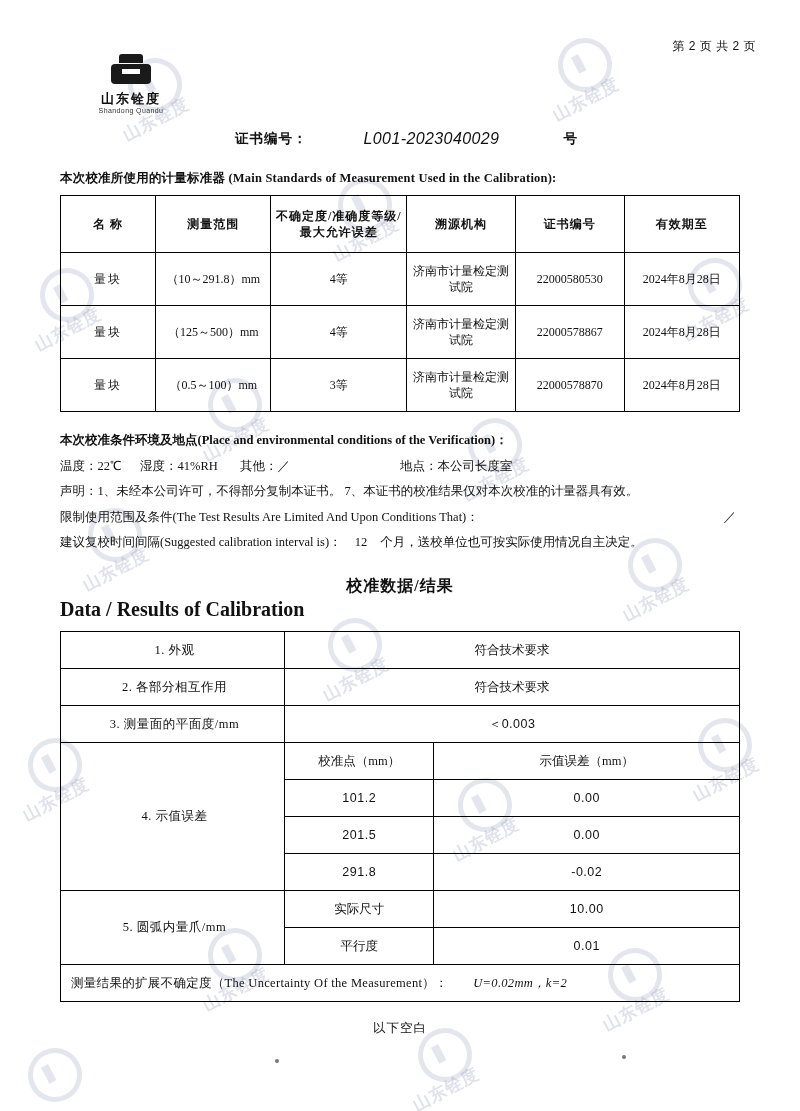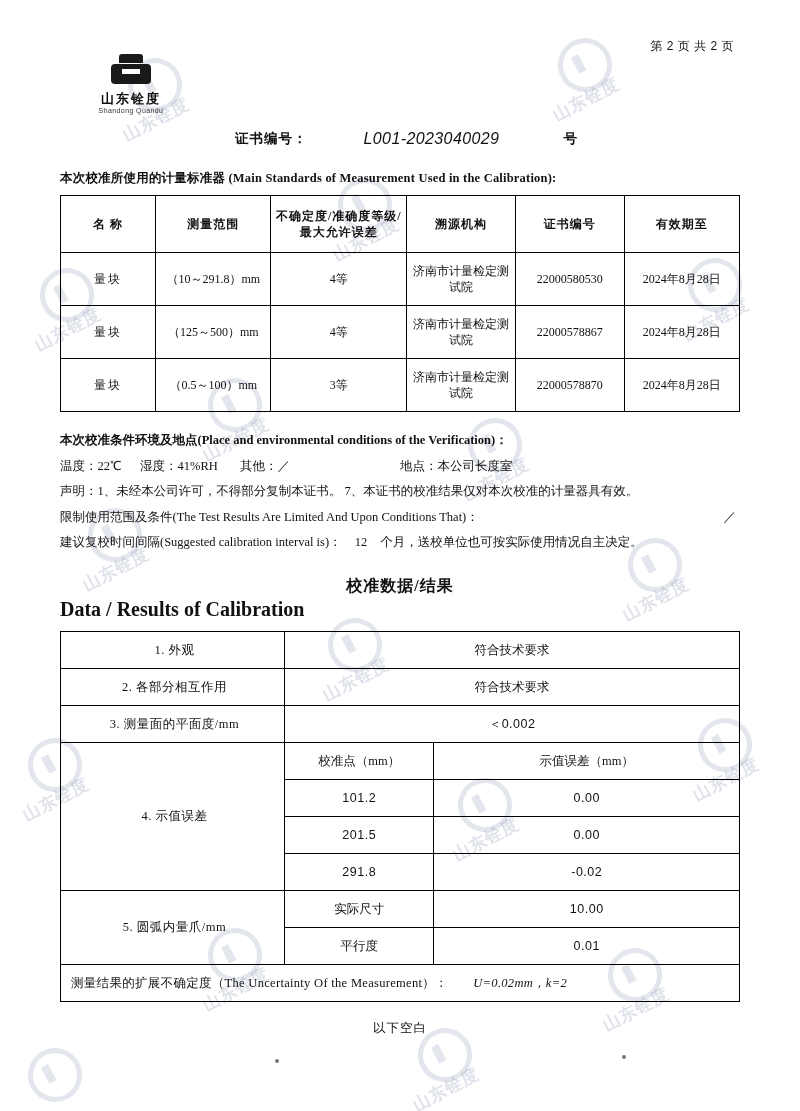--- a/index.html
+++ b/index.html
@@ -56,21 +56,21 @@
   .page {
     position: relative;
     z-index: 2;
     padding: 0 60px;
     box-sizing: border-box;
     width: 800px;
   }
 
   .page-num {
     position: absolute;
-    right: 66px;
+    right: 44px;
     top: 38px;
     font-size: 12px;
     font-family: "Liberation Sans", sans-serif;
     letter-spacing: 0.5px;
     z-index: 3;
   }
 
   
   .header {
     display: flex;
@@ -421,21 +421,21 @@
       <tr>
         <td class="lbl">1. 外观</td>
         <td class="ctr" colspan="2">符合技术要求</td>
       </tr>
       <tr>
         <td class="lbl">2. 各部分相互作用</td>
         <td class="ctr" colspan="2">符合技术要求</td>
       </tr>
       <tr>
         <td class="lbl">3. 测量面的平面度/mm</td>
-        <td class="ctr mono" colspan="2">＜0.002</td>
+        <td class="ctr mono" colspan="2">＜0.003</td>
       </tr>
 
       <tr>
         <td class="lbl" rowspan="4">4. 示值误差</td>
         <td class="ctr">校准点（mm）</td>
         <td class="ctr">示值误差（mm）</td>
       </tr>
       <tr>
         <td class="ctr mono">101.2</td>
         <td class="ctr mono">0.00</td>

